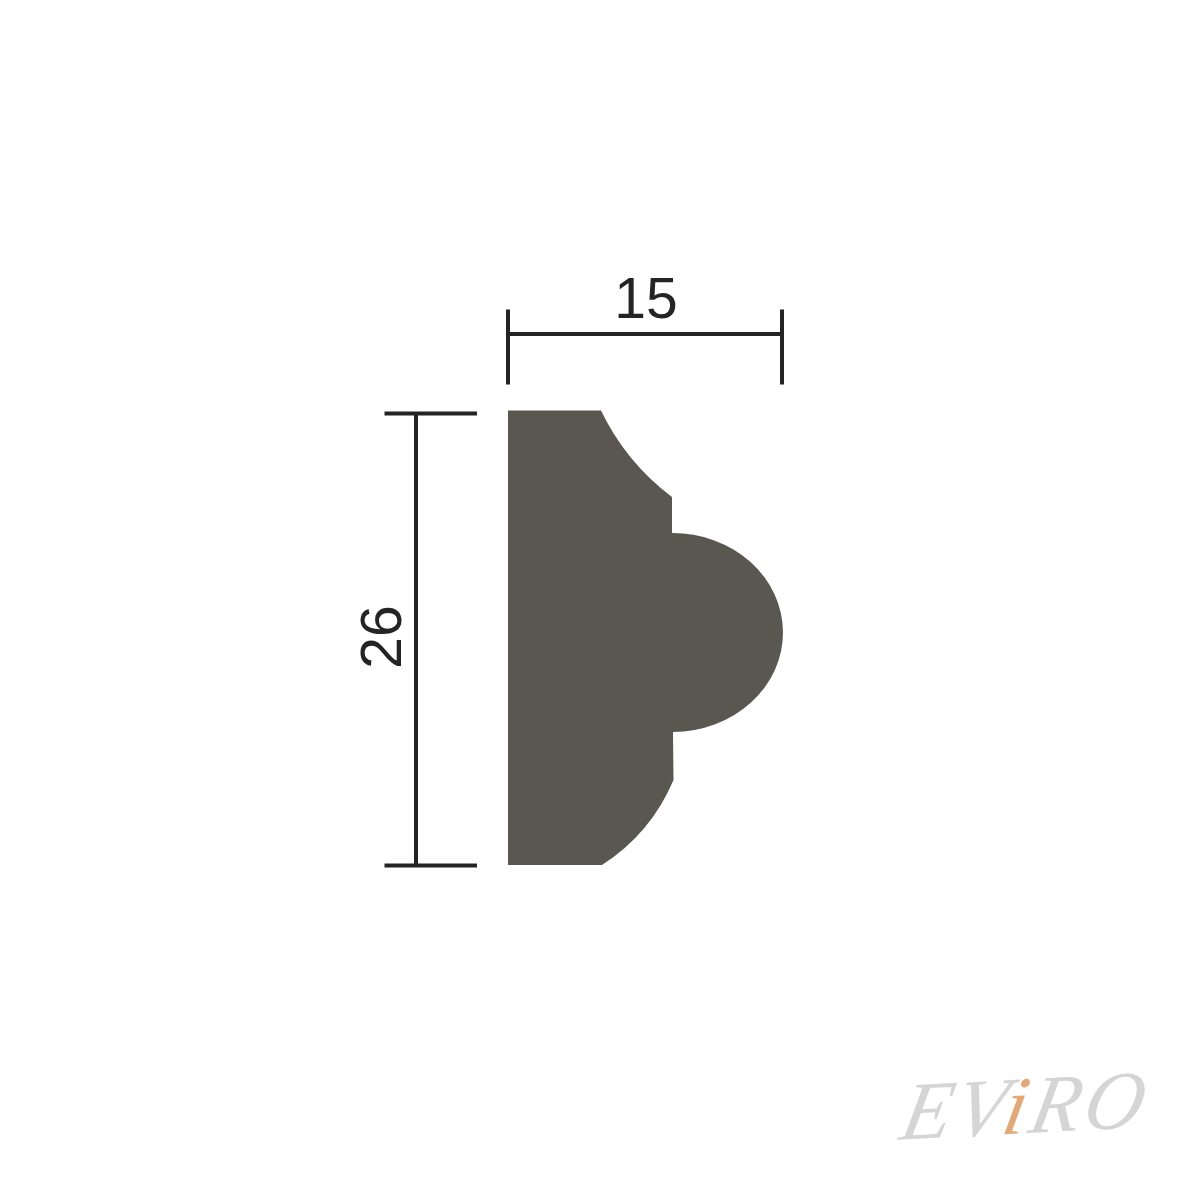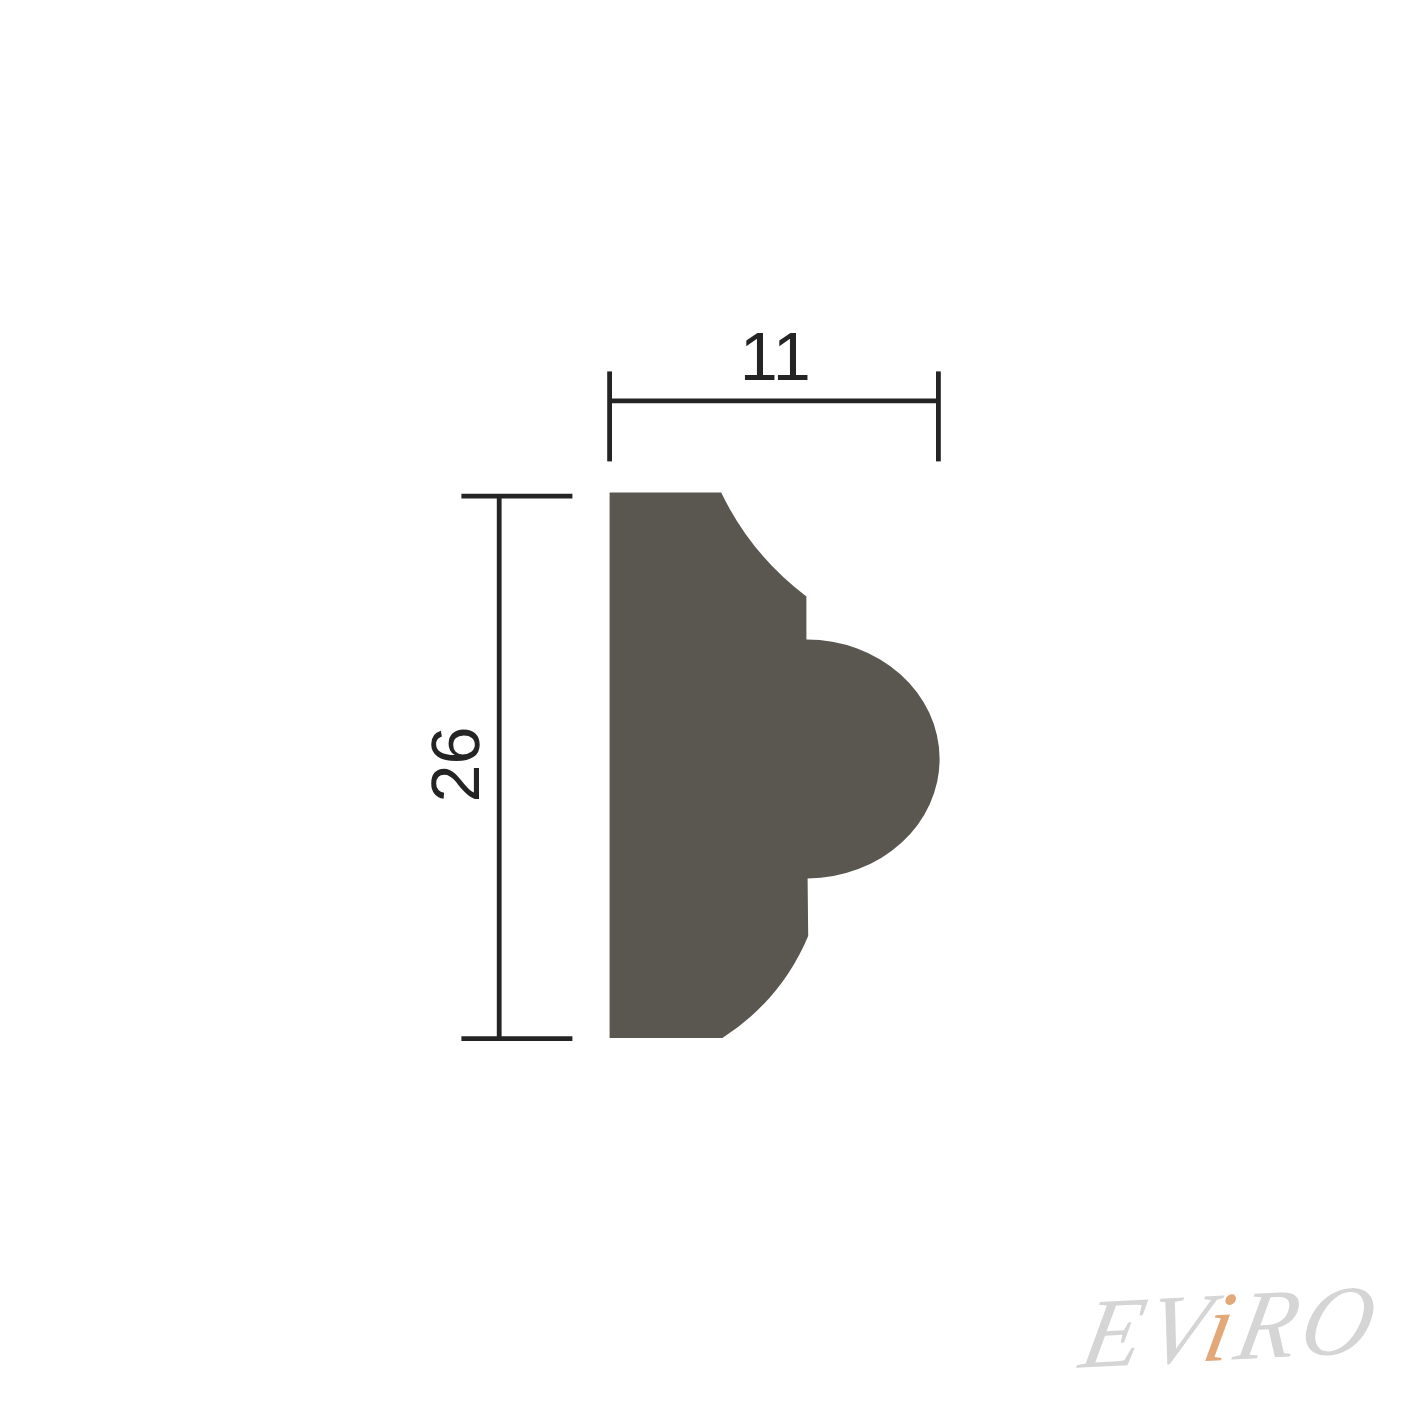--- a/index.html
+++ b/index.html
@@ -79,19 +79,19 @@
       <line x1="782" y1="309.5" x2="782" y2="384.5"></line>
     </g>
 
     <g fill="none" stroke-width="4" stroke-linecap="butt" stroke="#242424">
       <line x1="416" y1="413.5" x2="416" y2="865.5"></line>
       <line x1="384.5" y1="413.5" x2="477" y2="413.5"></line>
       <line x1="384.5" y1="865.5" x2="477" y2="865.5"></line>
     </g>
   </svg>
 
-  <div class="dim-label width">11</div>
+  <div class="dim-label width">15</div>
 
   <div class="dim-label height">26</div>
 
   <div class="watermark"><span>EV</span><span class="accent">i</span><span>RO</span></div>
 
 </div>
 
 </body></html>

